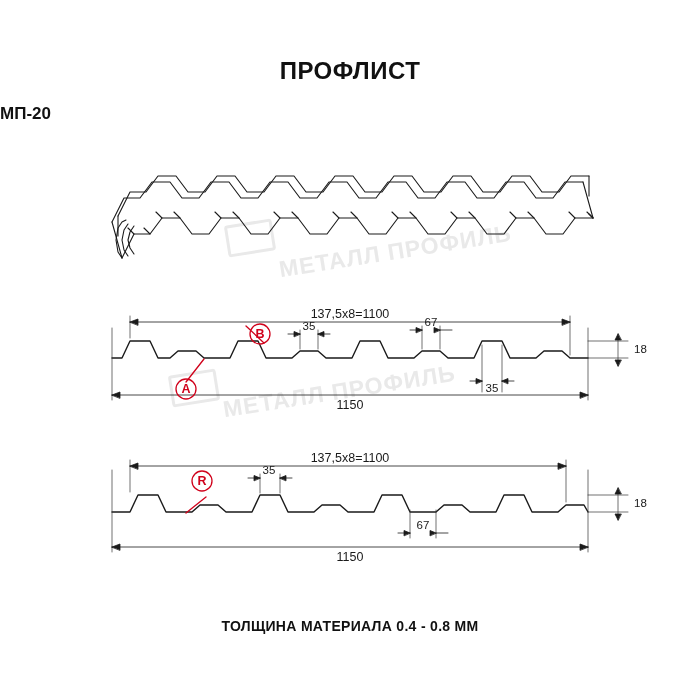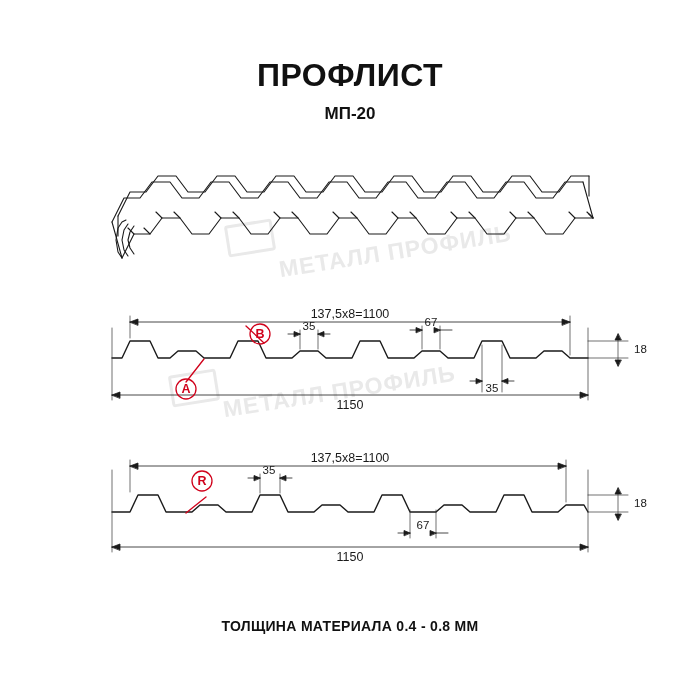--- a/index.html
+++ b/index.html
@@ -20,31 +20,31 @@
     inset: 0;
     width: 700px;
     height: 700px;
   }
   .title {
     position: absolute;
     top: 57px;
     left: 0;
     width: 700px;
     text-align: center;
-    font-size: 32px;
+    font-size: 24px;
     font-weight: bold;
     letter-spacing: 0.5px;
     color: #111;
   }
   .subtitle {
     position: absolute;
     top: 104px;
     left: 0;
     width: 700px;
-    text-align: center;
+    text-align: left;
     font-size: 17px;
     font-weight: bold;
     color: #111;
   }
   .footer {
     position: absolute;
     top: 618px;
     left: 0;
     width: 700px;
     text-align: center;

